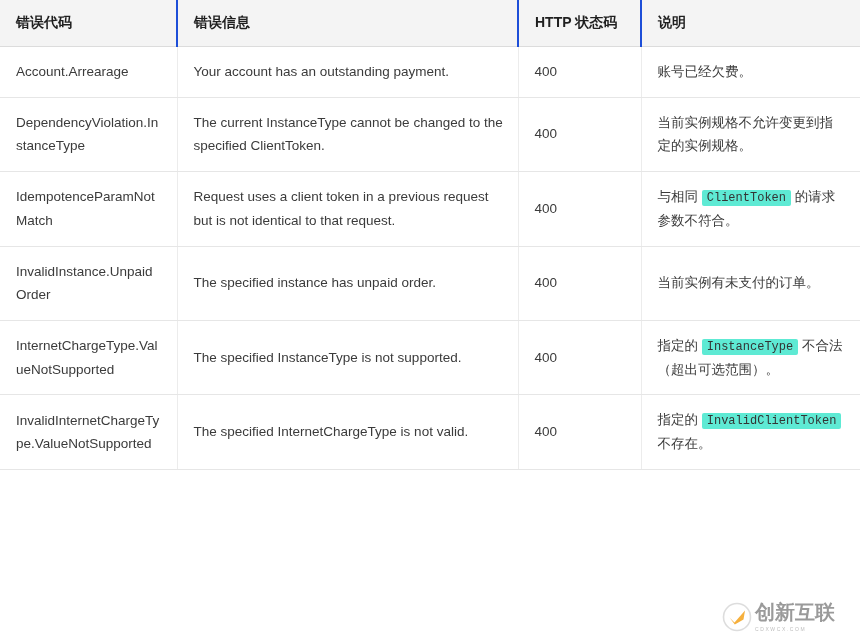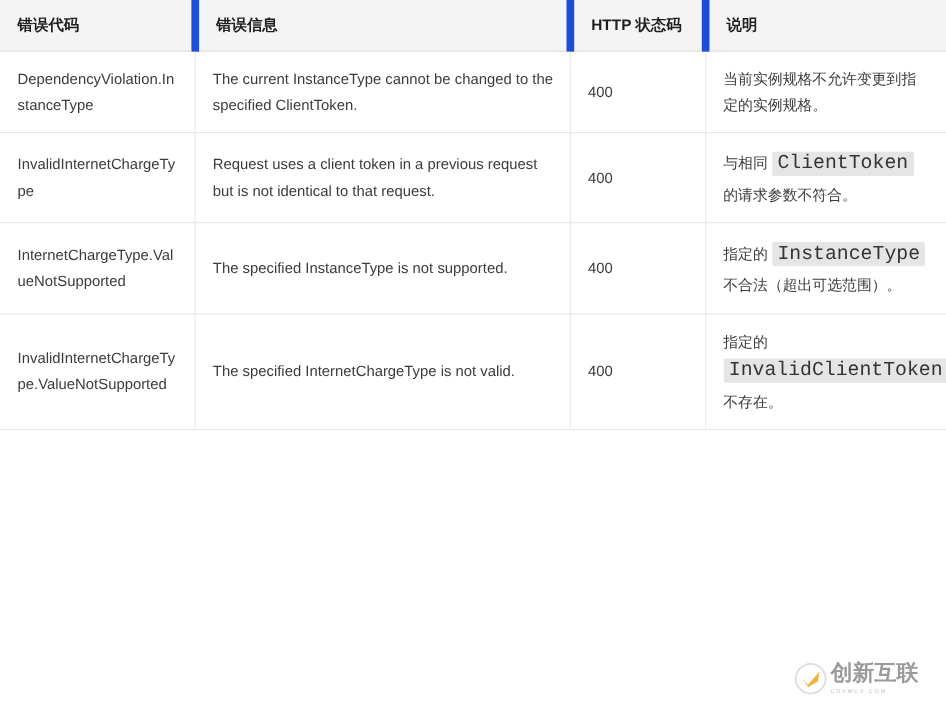--- a/index.html
+++ b/index.html
@@ -28,21 +28,21 @@
   .error-table col.c-http  { width: 123px; }
   .error-table col.c-desc  { width: 219px; }
 
   .error-table thead th {
     background: #f4f4f4;
     color: #1f1f1f;
     font-weight: bold;
     font-size: 14px;
     text-align: left;
     padding: 14px 14px 14px 16px;
-    border-right: 7px solid #1d4ed8;
+    border-right: 2px solid #1d4ed8;
     border-bottom: 1px solid #dcdcdc;
     vertical-align: middle;
     height: 18px;
     box-sizing: border-box;
   }
   .error-table thead th:last-child { border-right: none; }
 
   .error-table tbody td {
     border-right: 1px solid #ececec;
     border-bottom: 1px solid #e6e6e6;
@@ -70,24 +70,24 @@
     font-size: 13.5px;
   }
   .cell-desc {
     color: #3b3b3b;
     font-size: 13.5px;
     line-height: 1.95;
   }
 
   code.inline-code {
     font-family: "Liberation Mono", "DejaVu Sans Mono", monospace;
-    background: #e5e5e5;
+    background: #5eead4;
     color: #333333;
     padding: 1px 5px;
-    font-size: 18px;
+    font-size: 12px;
     border-radius: 2px;
     white-space: nowrap;
   }
 
   
   .watermark {
     position: absolute;
     left: 722px;
     top: 602px;
     width: 138px;
@@ -137,30 +137,42 @@
   <thead>
     <tr>
       <th>错误代码</th>
       <th>错误信息</th>
       <th>HTTP 状态码</th>
       <th>说明</th>
     </tr>
   </thead>
   <tbody id="table-body">
       <tr>
+        <td class="cell-code">Account.Arrearage</td>
+        <td class="cell-msg">Your account has an outstanding payment.</td>
+        <td class="cell-http">400</td>
+        <td class="cell-desc"><span>账号已经欠费。</span></td>
+      </tr>
+      <tr>
         <td class="cell-code">DependencyViolation.InstanceType</td>
         <td class="cell-msg">The current InstanceType cannot be changed to the specified ClientToken.</td>
         <td class="cell-http">400</td>
         <td class="cell-desc"><span>当前实例规格不允许变更到指定的实例规格。</span></td>
       </tr>
       <tr>
-        <td class="cell-code">InvalidInternetChargeType</td>
+        <td class="cell-code">IdempotenceParamNotMatch</td>
         <td class="cell-msg">Request uses a client token in a previous request but is not identical to that request.</td>
         <td class="cell-http">400</td>
         <td class="cell-desc"><span>与相同 </span><code class="inline-code">ClientToken</code><span> 的请求参数不符合。</span></td>
+      </tr>
+      <tr>
+        <td class="cell-code">InvalidInstance.UnpaidOrder</td>
+        <td class="cell-msg">The specified instance has unpaid order.</td>
+        <td class="cell-http">400</td>
+        <td class="cell-desc"><span>当前实例有未支付的订单。</span></td>
       </tr>
       <tr>
         <td class="cell-code">InternetChargeType.ValueNotSupported</td>
         <td class="cell-msg">The specified InstanceType is not supported.</td>
         <td class="cell-http">400</td>
         <td class="cell-desc"><span>指定的 </span><code class="inline-code">InstanceType</code><span> 不合法（超出可选范围）。</span></td>
       </tr>
       <tr>
         <td class="cell-code">InvalidInternetChargeType.ValueNotSupported</td>
         <td class="cell-msg">The specified InternetChargeType is not valid.</td>

